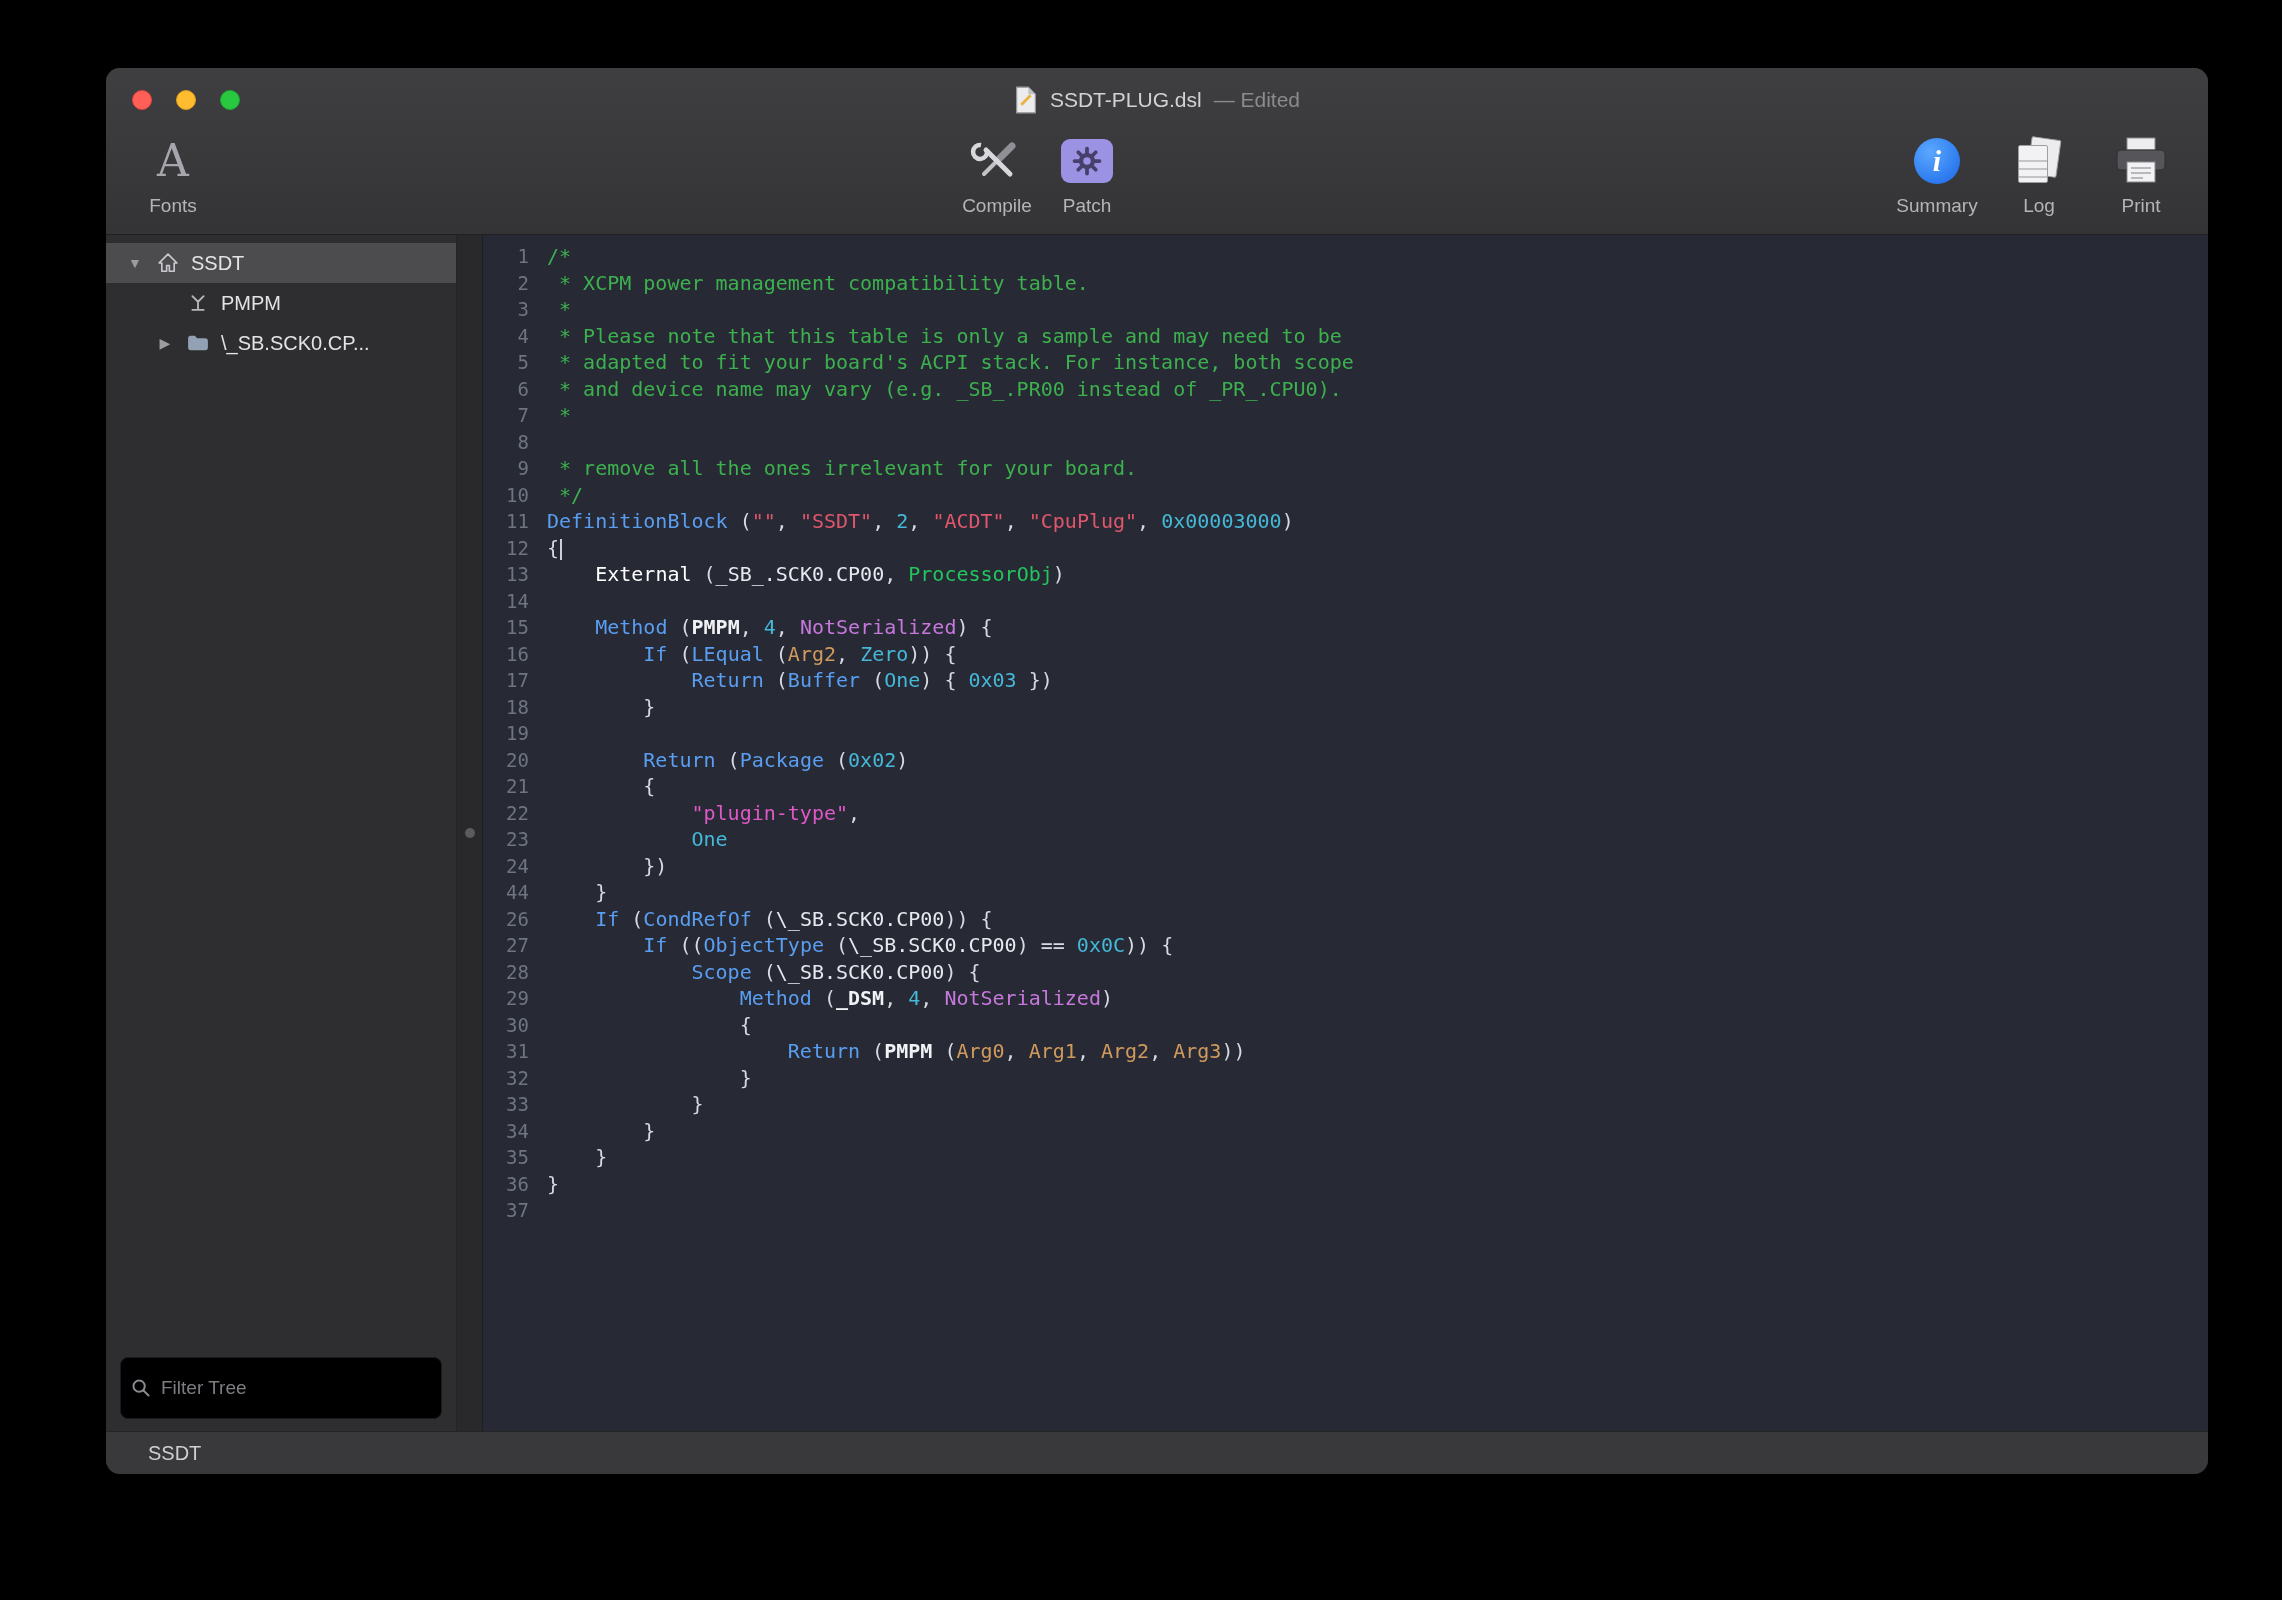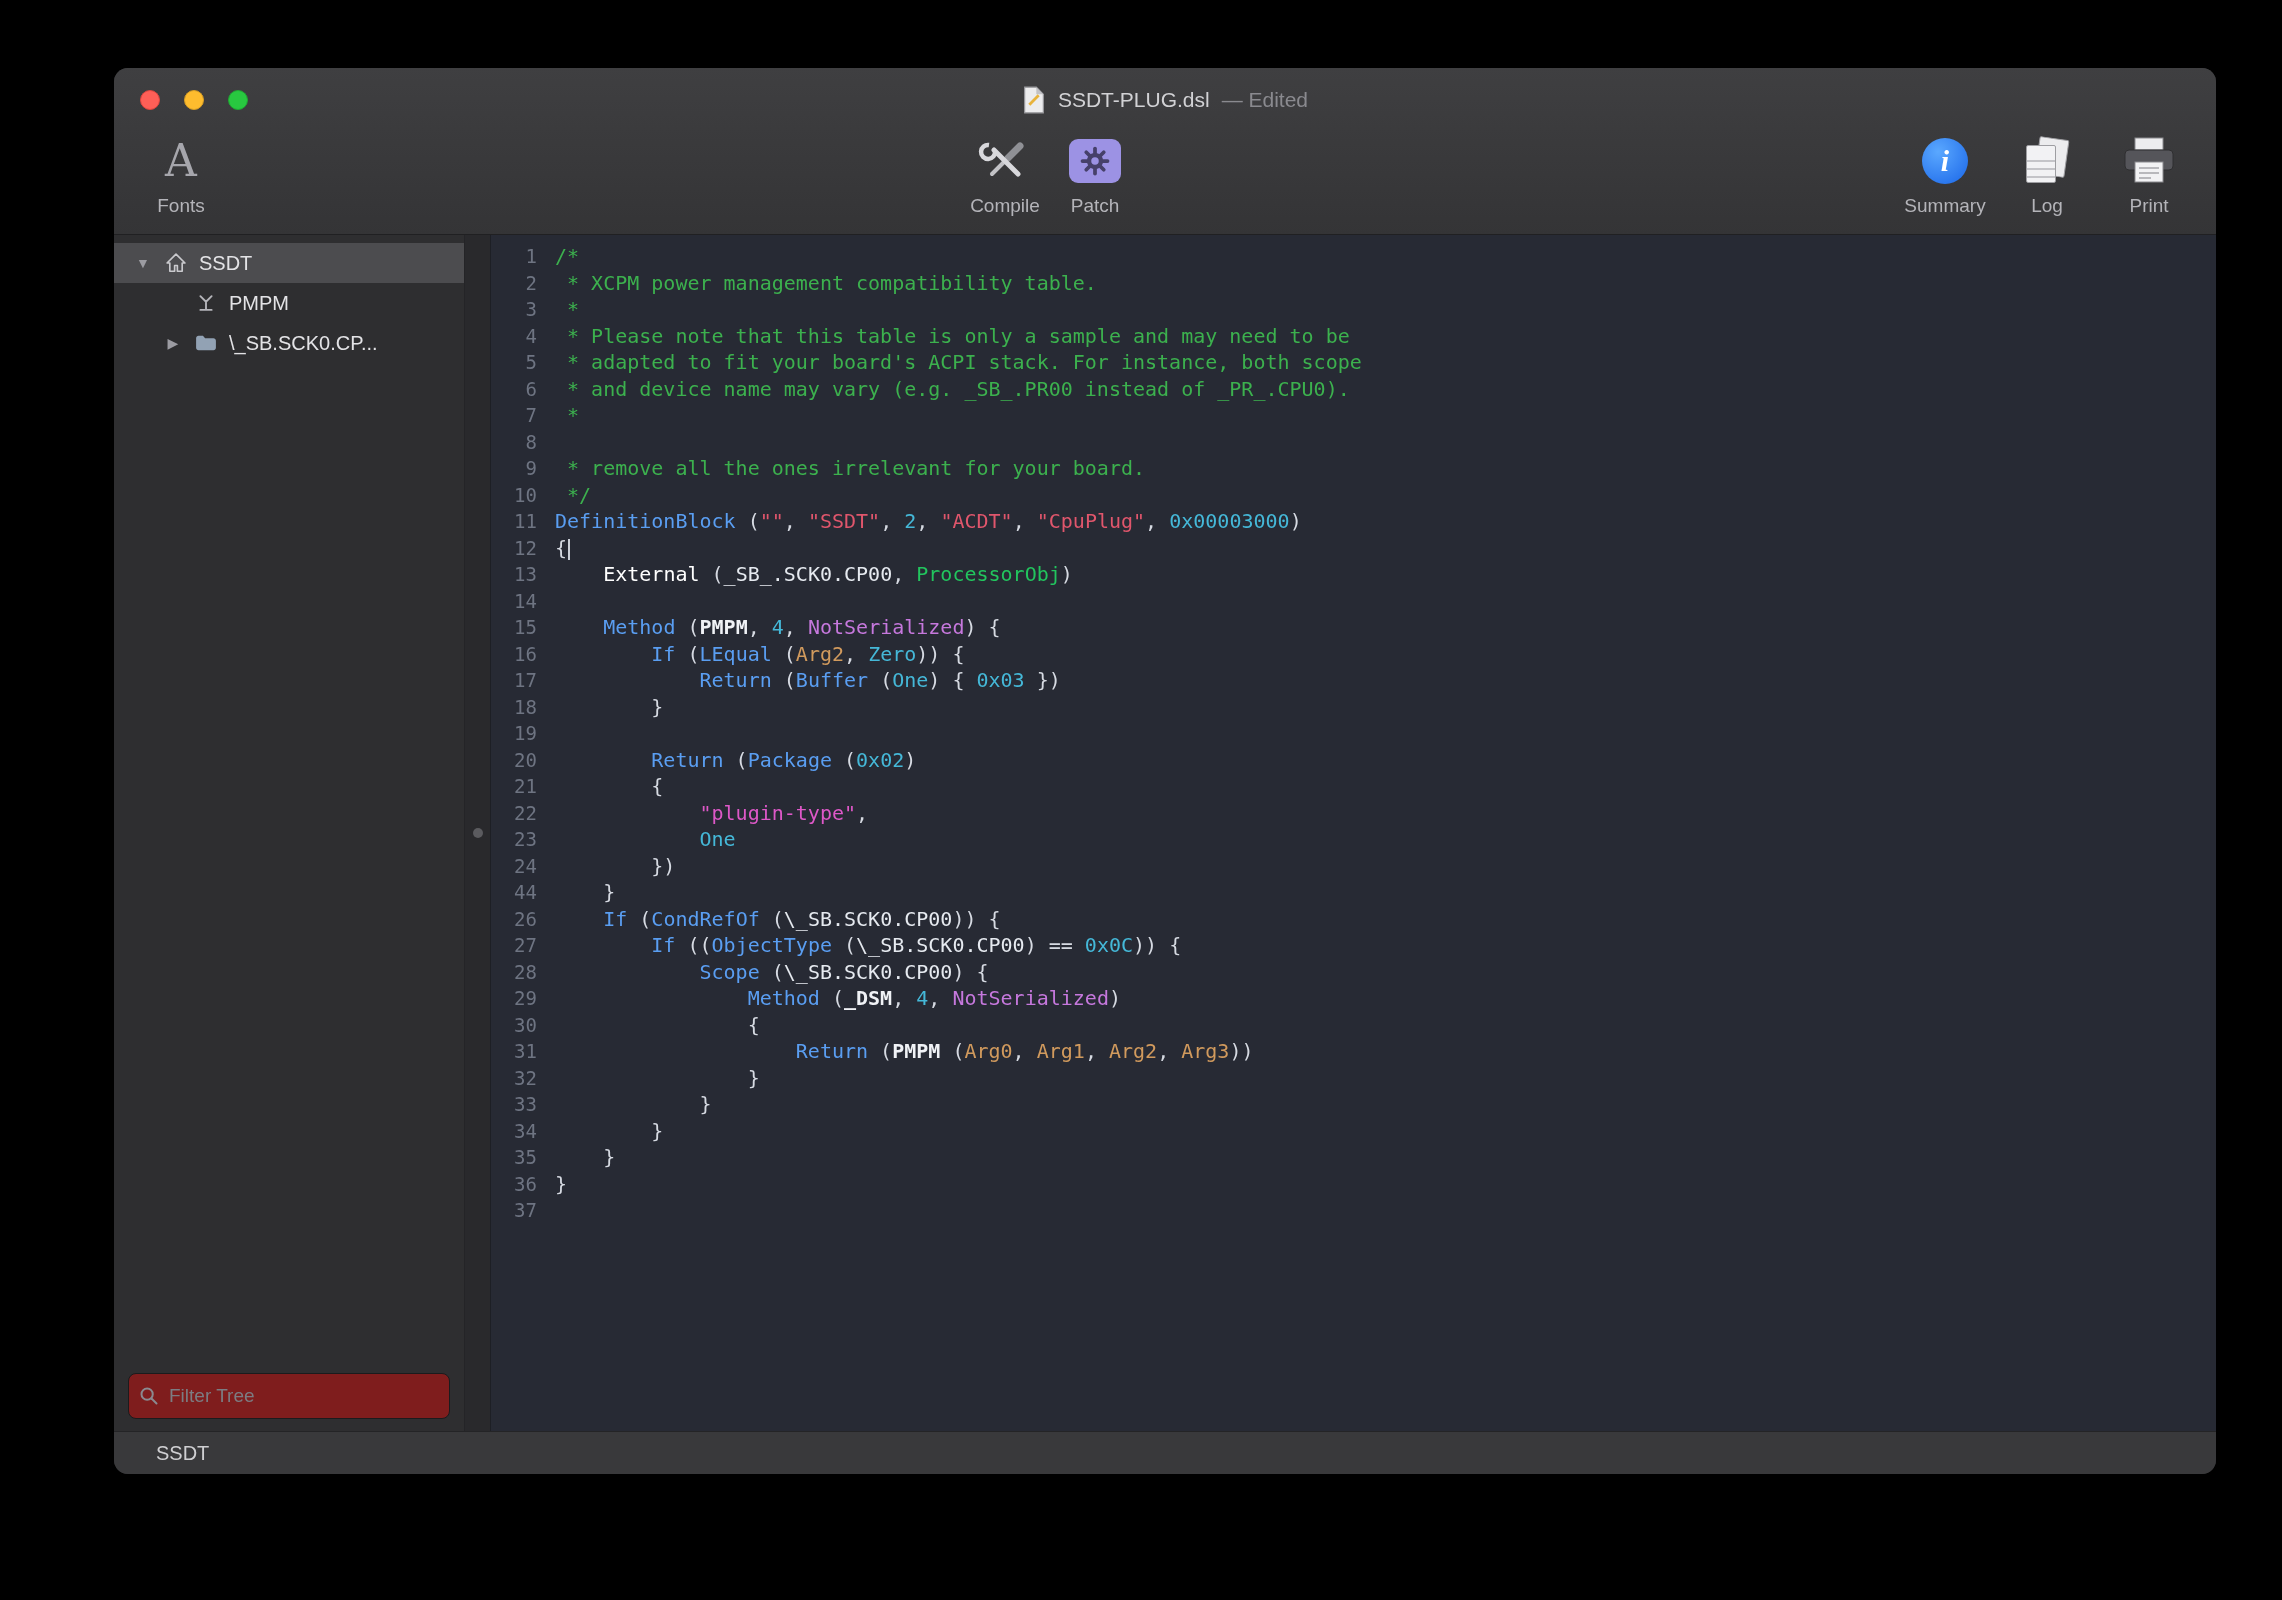--- a/index.html
+++ b/index.html
@@ -1,18 +1,18 @@
 <!DOCTYPE html>
 <html><head>
 <meta charset="utf-8">
 <style>
   html,body{margin:0;padding:0;background:#000;}
   .canvas{position:relative;width:2282px;height:1600px;background:#000;overflow:hidden;
           font-family:"Liberation Sans",sans-serif;}
-  .window{position:absolute;left:114px;top:68px;width:2102px;height:1406px;border-radius:14px;
+  .window{position:absolute;left:106px;top:68px;width:2102px;height:1406px;border-radius:14px;
           background:#2e2e30;overflow:hidden;box-shadow:0 34px 90px rgba(0,0,0,.65);
           display:flex;flex-direction:column;}
   
   .chrome{height:166px;flex:none;background:linear-gradient(#3f3f41,#343436);
           border-bottom:1px solid #202022;position:relative;}
   .titlebar{height:64px;display:flex;align-items:center;justify-content:center;position:relative;}
   .lights{position:absolute;left:26px;top:0;height:64px;display:flex;align-items:center;gap:24px;}
   .light{width:18px;height:18px;border-radius:50%;}
   .light.red{background:#ff5f57;border:1px solid #e0443e;}
   .light.yellow{background:#febc2e;border:1px solid #d89e24;}
@@ -41,22 +41,22 @@
       linear-gradient(#f2f2f4 0 8px, transparent 8px) , repeating-linear-gradient(#f2f2f4 0 6px,#c4c4c8 6px 8px);}
   
   .main{flex:1;display:flex;min-height:0;}
   .sidebar{width:350px;flex:none;background:#2e2e30;display:flex;flex-direction:column;}
   .tree{flex:1;padding-top:8px;overflow:hidden;}
   .tree-row{height:40px;display:flex;align-items:center;font-size:20px;color:#e3e3e6;}
   .tree-row.selected{background:#4c4c4f;}
   .disclosure{width:34px;text-align:center;color:#9c9ca2;font-size:14px;flex:none;}
   .tree-icon{width:32px;display:flex;align-items:center;justify-content:center;flex:none;}
   .tree-label{margin-left:7px;white-space:nowrap;}
-  .filter-box{margin:10px 14px 12px 14px;height:36px;background:#7f1d1d;border:1px solid #1b1b1d;
-              border-radius:8px;display:flex;align-items:center;padding:4px 10px;gap:8px;}
+  .filter-box{margin:10px 14px 12px 14px;height:36px;background:#000000;border:1px solid #1b1b1d;
+              border-radius:8px;display:flex;align-items:center;padding:12px 10px;gap:8px;}
   .filter-box input{flex:1;background:transparent;border:none;outline:none;color:#dcdcde;
                     font-size:19px;font-family:"Liberation Sans",sans-serif;min-width:0;}
   .filter-box input::placeholder{color:#7c7c82;}
   .split-divider{width:25px;flex:none;background:#29292c;border-left:1px solid #242427;
                  border-right:1px solid #1d1f25;position:relative;}
   .split-divider .dot{position:absolute;top:50%;left:50%;transform:translate(-50%,-50%);
                       width:10px;height:10px;border-radius:50%;background:#5b5b5f;}
   
   .editor{flex:1;background:#272a34;overflow:hidden;padding-top:8px;}
   .cline{display:flex;height:26.5px;line-height:26.5px;

